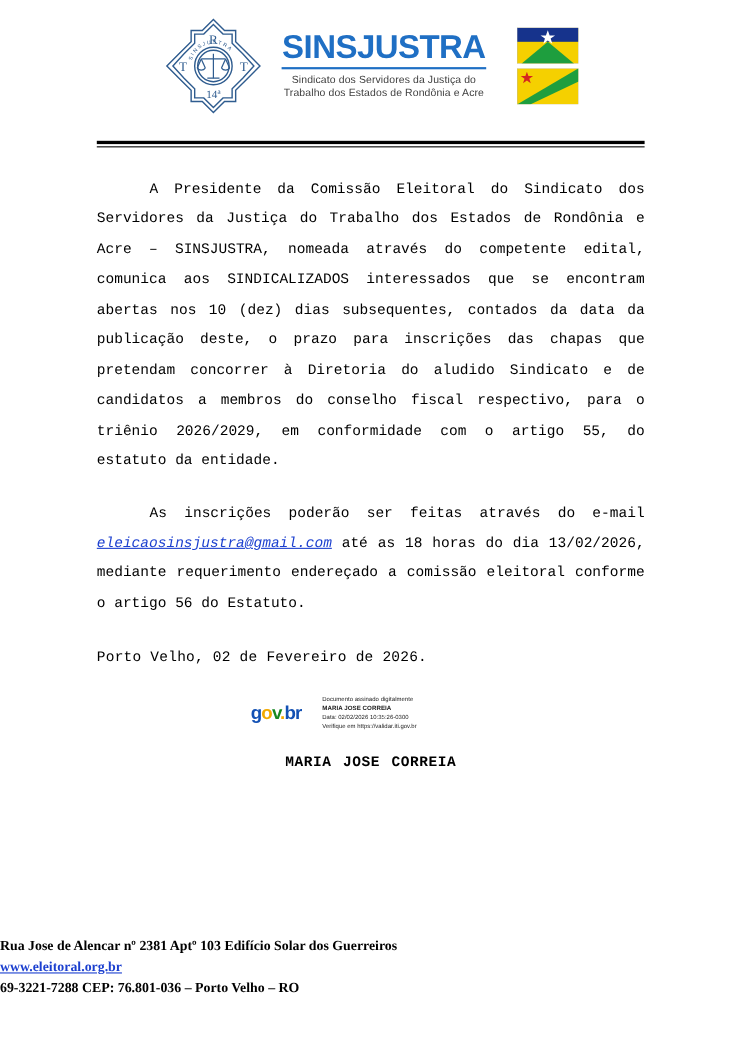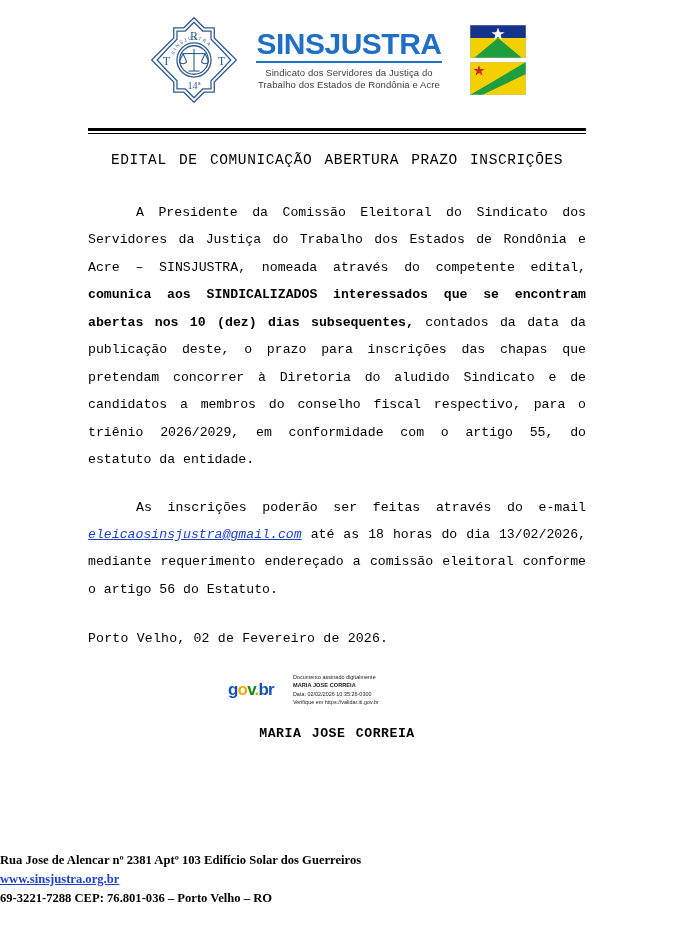--- a/index.html
+++ b/index.html
@@ -119,21 +119,21 @@
     font-size: 13.2px;
     line-height: 2.08;
     text-align: justify;
     color: #000;
   }
   .para {
     margin-top: 24px;
     text-indent: 48px;
   }
   .para.tight { margin-top: 20px; }
-  .para b { font-weight: bold; }
+  .para b { font-weight: normal; }
   .maillink {
     color: #1B3FCF;
     text-decoration: underline;
     font-style: italic;
   }
 
   .closing {
     font-family: "Liberation Mono", monospace;
     font-size: 13.2px;
     text-align: left;
@@ -297,21 +297,20 @@
     </div>
   </div>
 
   <div class="rule-wrap">
     <div class="rule-thick"></div>
     <div class="rule-gap"></div>
     <div class="rule-thin"></div>
   </div>
 
   <div class="doc-title">
-    <span class="tline">EDITAL DE COMUNICAÇÃO ABERTURA PRAZO INSCRIÇÕES</span>
   </div>
 
   <div class="body-area">
 
     <div class="para">
       <span>A Presidente da Comissão Eleitoral do Sindicato dos Servidores da Justiça do Trabalho dos Estados de Rondônia e Acre – SINSJUSTRA, nomeada através do competente edital, </span><b>comunica aos SINDICALIZADOS interessados que se encontram abertas nos 10 (dez) dias subsequentes,</b><span> contados da data da publicação deste, o prazo para inscrições das chapas que pretendam concorrer à Diretoria do aludido Sindicato e de candidatos a membros do conselho fiscal respectivo, para o triênio 2026/2029, em conformidade com o artigo 55, do estatuto da entidade.</span>
     </div>
 
     <div class="para tight">
       <span>As inscrições poderão ser feitas através do e-mail </span><a class="maillink" href="#">eleicaosinsjustra@gmail.com</a><span> até as 18 horas do dia 13/02/2026, mediante requerimento endereçado a comissão eleitoral conforme o artigo 56 do Estatuto.</span>
@@ -328,17 +327,17 @@
       <div class="stamp-name">MARIA JOSE CORREIA</div>
       <div class="stamp-line">Data: 02/02/2026 10:35:26-0300</div>
       <div class="stamp-line">Verifique em https://validar.iti.gov.br</div>
     </div>
   </div>
 
   <div class="signer">MARIA JOSE CORREIA</div>
 
   <div class="footer">
     <div>Rua Jose de Alencar nº 2381 Aptº 103 Edifício Solar dos Guerreiros</div>
-    <div><a class="site" href="#">www.sinsjustra.org.br</a></div>
+    <div><a class="site" href="#">www.eleitoral.org.br</a></div>
     <div>69-3221-7288 CEP: 76.801-036 – Porto Velho – RO</div>
   </div>
 
 </div>
 
 </body></html>

